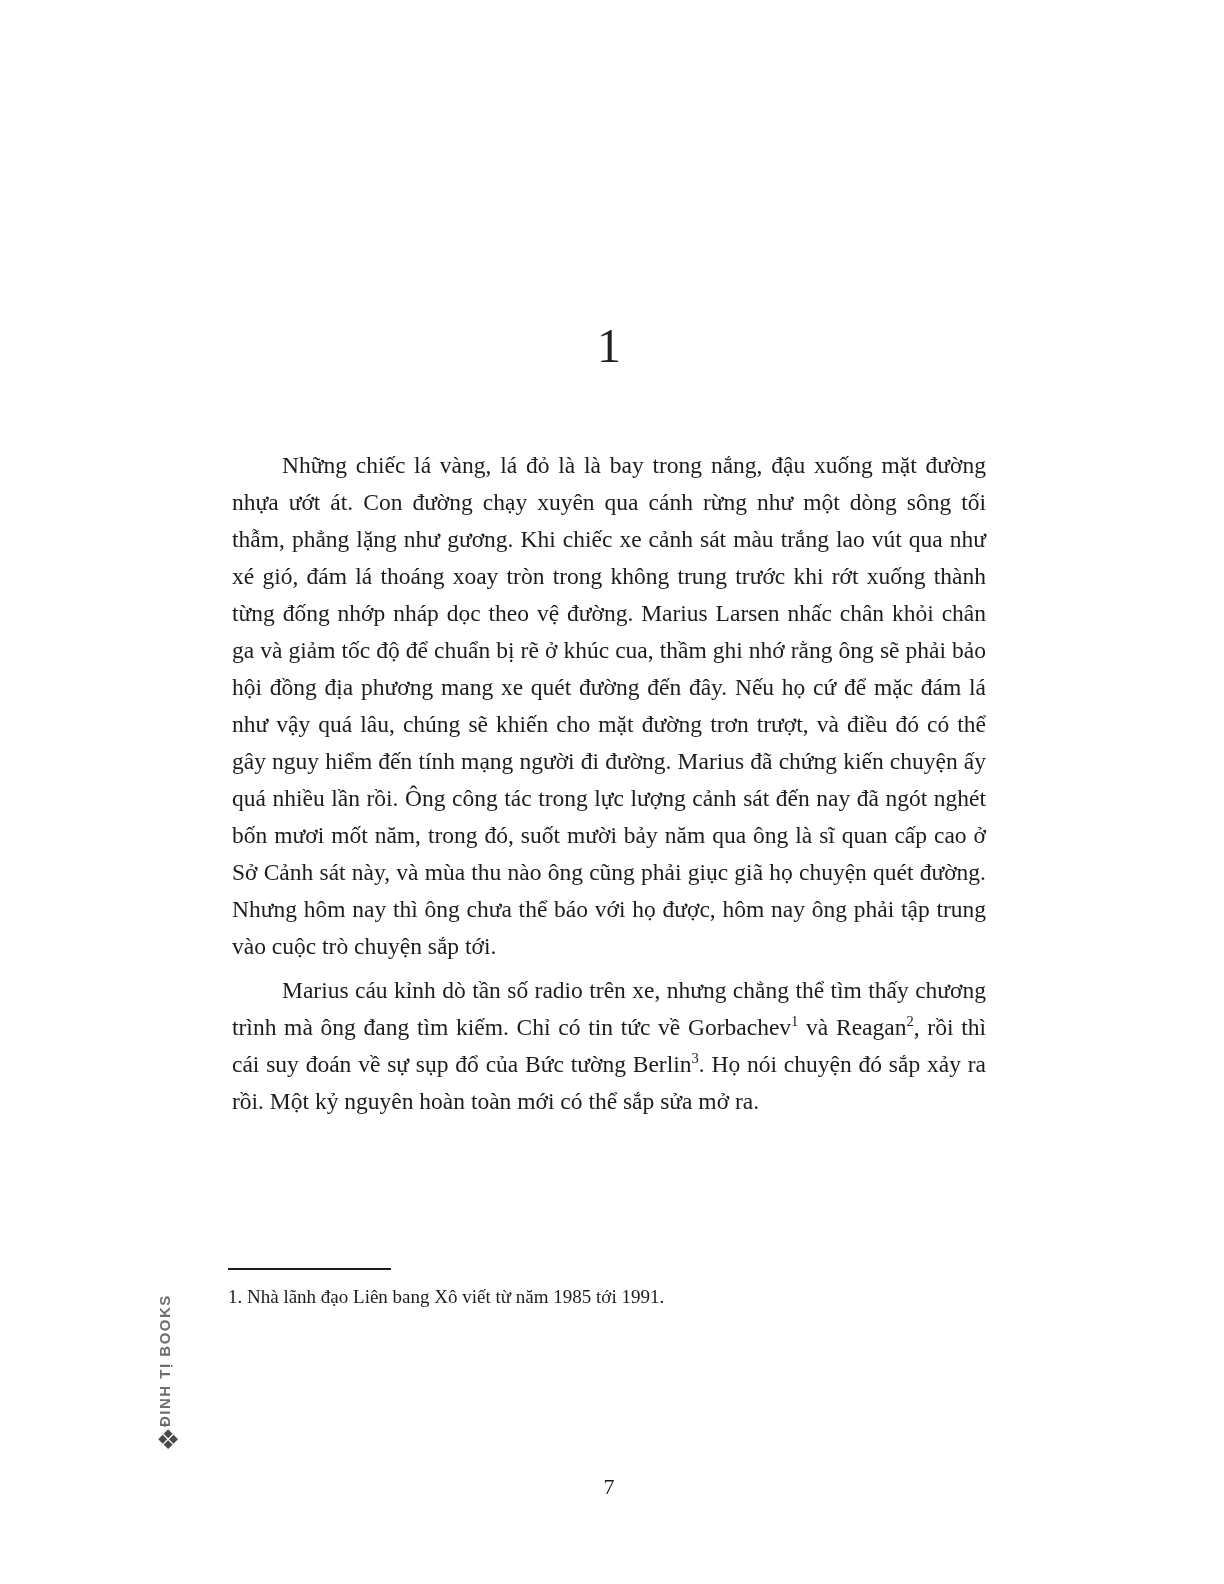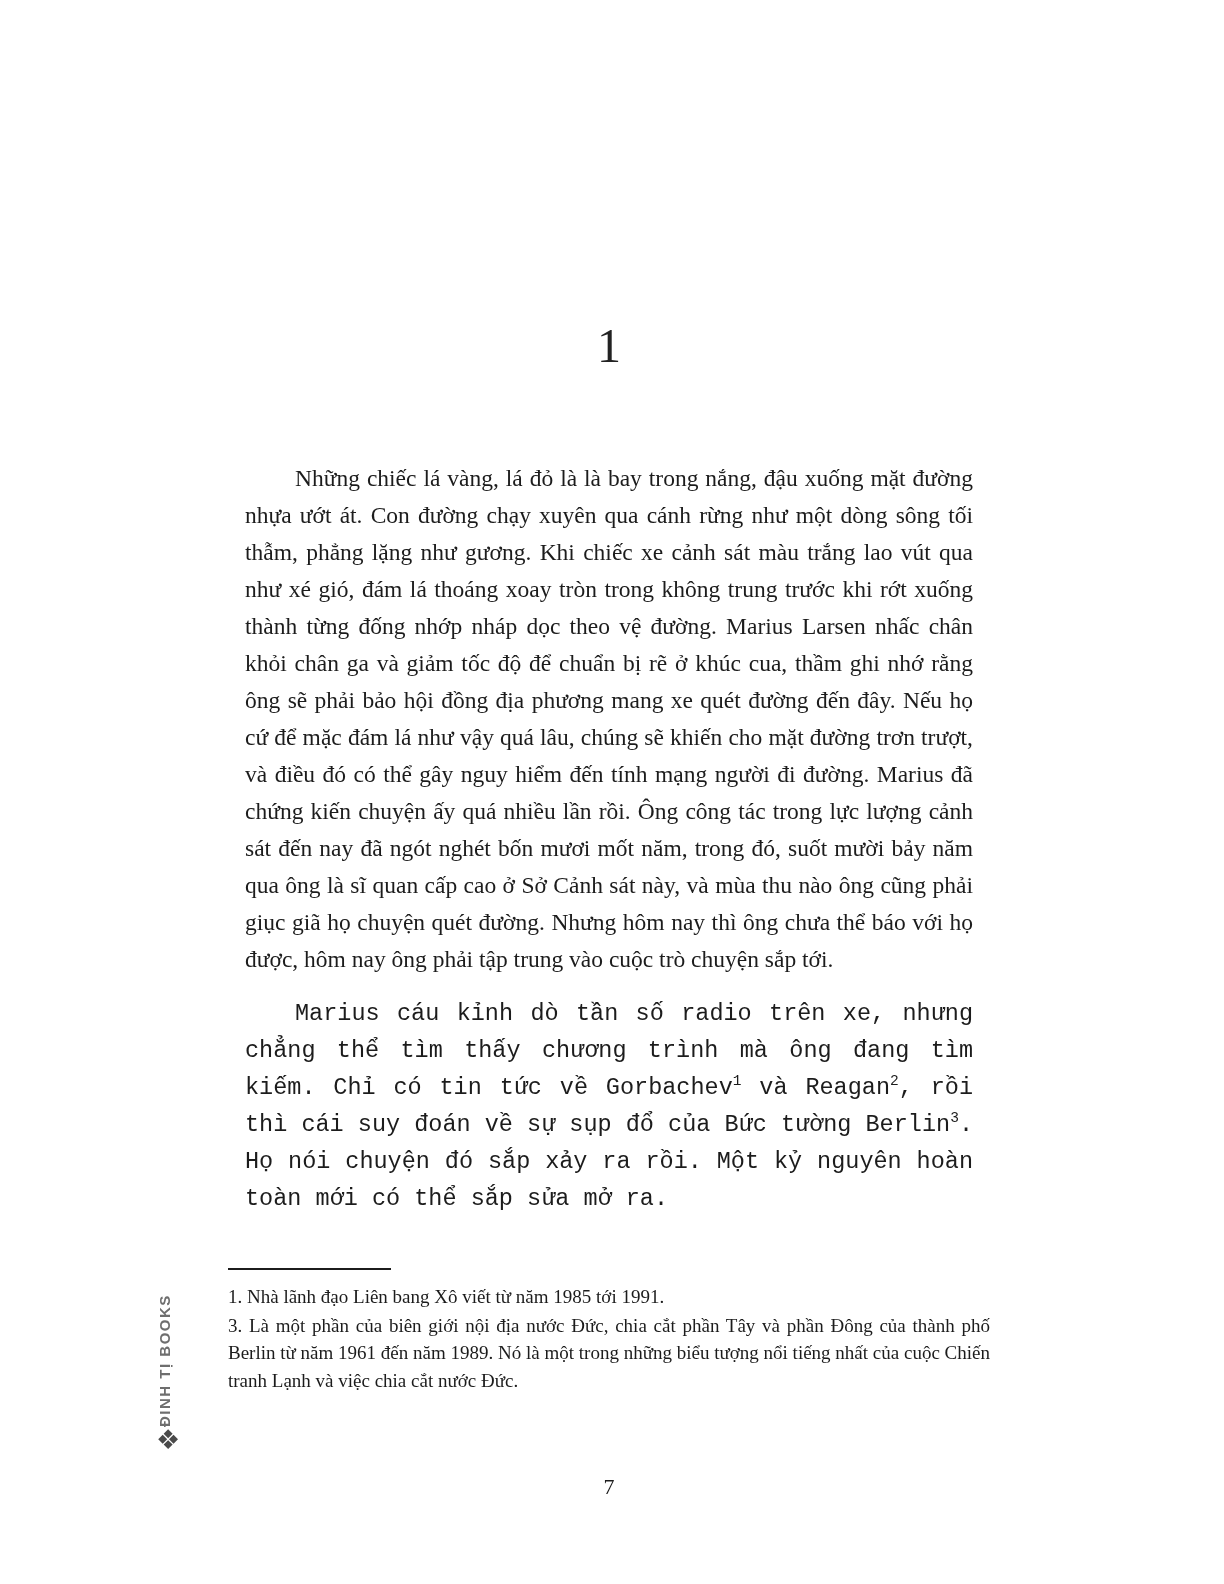--- a/index.html
+++ b/index.html
@@ -30,26 +30,25 @@
   .body-text {
     position: absolute;
     top: 443px;
     left: 228px;
     width: 762px;
     font-size: 23.5px;
     line-height: 37px;
     text-align: justify;
   }
   .body-text p {
-    margin: 17px;
+    margin: 4px;
     text-indent: 50px;
   }
   .body-text p + p {
     margin-top: 7px;
-    font-family: Liberation Mono, monospace;
   }
   sup.fn-ref {
     font-size: 0.62em;
     line-height: 0;
     vertical-align: super;
   }
   .footnote-rule {
     position: absolute;
     top: 1268px;
     left: 228px;
@@ -116,21 +115,20 @@
     </p>
     <p>
       <span>Marius cáu kỉnh dò tần số radio trên xe, nhưng chẳng thể tìm thấy chương trình mà ông đang tìm kiếm. Chỉ có tin tức về Gorbachev</span><sup class="fn-ref">1</sup><span> và Reagan</span><sup class="fn-ref">2</sup><span>, rồi thì cái suy đoán về sự sụp đổ của Bức tường Berlin</span><sup class="fn-ref">3</sup><span>. Họ nói chuyện đó sắp xảy ra rồi. Một kỷ nguyên hoàn toàn mới có thể sắp sửa mở ra.</span>
     </p>
   </div>
 
   <div class="footnote-rule"></div>
 
   <div class="footnotes">
     <p>1. Nhà lãnh đạo Liên bang Xô viết từ năm 1985 tới 1991.</p>
-    <p>3. Là một phần của biên giới nội địa nước Đức, chia cắt phần Tây và phần Đông của thành phố Berlin từ năm 1961 đến năm 1989. Nó là một trong những biểu tượng nổi tiếng nhất của cuộc Chiến tranh Lạnh và việc chia cắt nước Đức.</p>
   </div>
 
   <div class="publisher-name">ĐINH TỊ BOOKS</div>
 
   <div class="publisher-logo">❖</div>
 
   <div class="page-number">7</div>
 
 </div>
 

